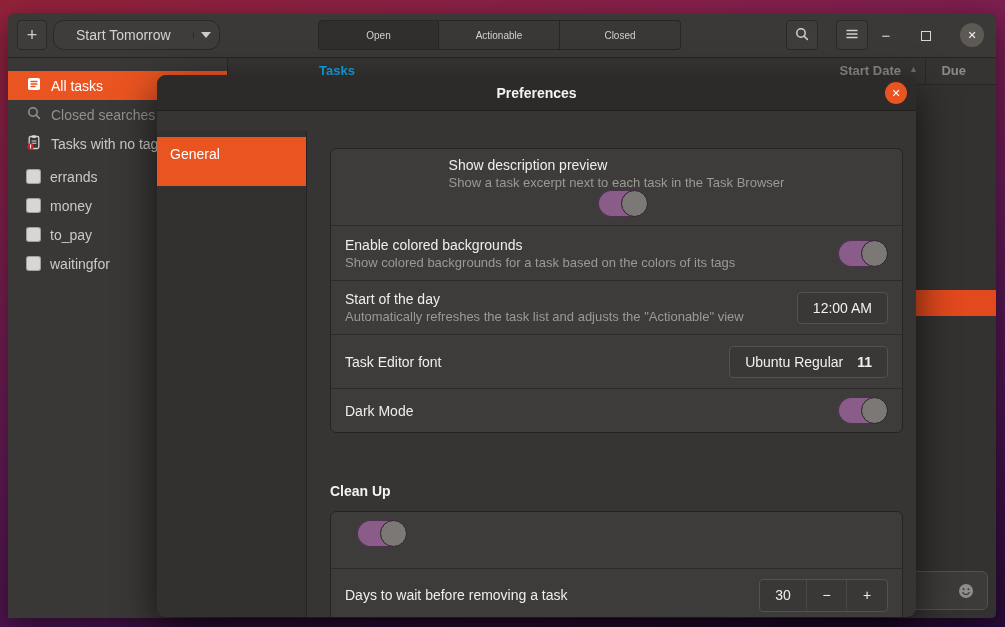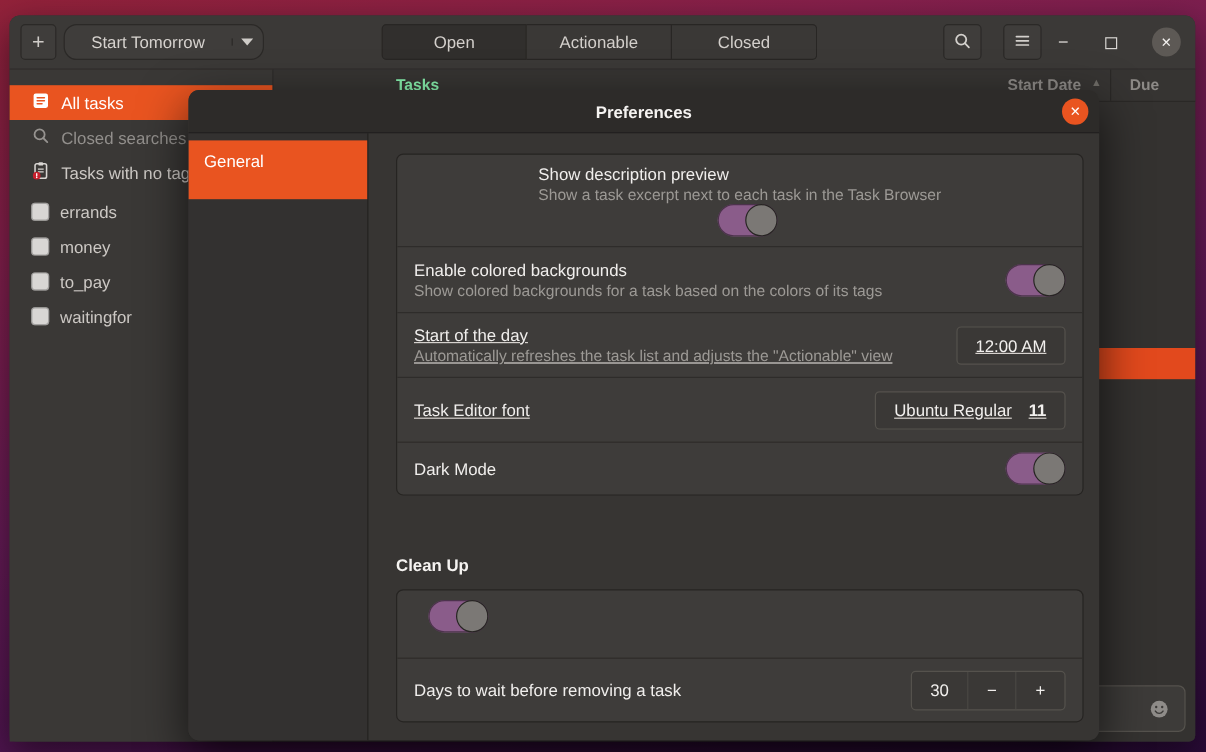--- a/index.html
+++ b/index.html
@@ -18,21 +18,21 @@
   .hb-btn { position:absolute; top:7px; height:30px; background:#3f3d3b;
     border:1px solid #2b2927; border-radius:4px; color:#d6d2ce; font-size:14px;
     display:flex; align-items:center; justify-content:center; }
   .btn-plus { left:9px; width:30px; font-size:18px; color:#cfccc8; }
   .split { left:45px; display:flex; padding:0;border-radius:11px; }
   .split .lbl { padding:0 22px; display:flex; align-items:center; font-size:14px; }
   .split .arrow { width:26px; border-left:1px solid #2b2927; display:flex; align-items:center; justify-content:center; }
   .caret { width:0; height:0; border-left:5px solid transparent; border-right:5px solid transparent; border-top:6px solid #cfccc8; }
   .tabs { position:absolute; left:310px; top:7px; height:30px; display:flex; }
   .tab { width:121px; height:30px; background:#3a3836; border:1px solid #282624;
-    display:flex; align-items:center; justify-content:center; font-size:14px; color:#d3cfcb; }
+    display:flex; align-items:center; justify-content:center; font-size:10px; color:#d3cfcb; }
   .tab:not(:first-child){ border-left:none; }
   .tab:first-child{ border-radius:4px 0 0 4px; }
   .tab:last-child{ border-radius:0 4px 4px 0; }
   .tab.active { background:#312f2d; }
   .icon-btn { display:flex; align-items:center; justify-content:center; }
   .btn-search { right:178px; width:32px; }
   .btn-menu { right:128px; width:32px; }
   .wc { position:absolute; top:0; height:45px; display:flex; align-items:center; justify-content:center; color:#d8d5d2; }
   .wc-min { right:100px; width:20px; font-size:15px; }
   .wc-max { right:60px; width:20px; }
@@ -44,48 +44,48 @@
   .sidebar { width:220px; background:#3a3836; border-right:1px solid #2a2826; padding-top:13px; }
   .side-item { height:29px; display:flex; align-items:center; gap:9px; padding-left:18px;
     font-size:14px; color:#ccc8c4; white-space:nowrap; }
   .side-item.selected { background:#E95420; color:#ffffff; }
   .side-item.dim { color:#928f8c; }
   .side-item.first-tag { margin-top:4px; }
   .swatch { width:15px; height:15px; border-radius:3px; background:#d8d6d4; box-shadow:inset 0 0 0 1px rgba(0,0,0,.25); flex:none; }
   .main { flex:1; position:relative; background:#343230; border-radius:0 0 5px 0; }
   .cols-header { position:relative; height:27px; background:#363432; border-bottom:1px solid #2a2826;
     font-size:13px; font-weight:bold; color:#8d8a87; }
-  .col-tasks { position:absolute; left:102px; top:5px; color:#86efac;text-align:center; }
+  .col-tasks { position:absolute; left:91px; top:5px; color:#0ea5e9;text-align:center; }
   .col-sd { position:absolute; right:95px; top:5px; }
   .col-tri { position:absolute; right:78px; top:6px; font-size:9px; color:#6e6b66; }
   .col-div { position:absolute; right:70px; top:0; bottom:0; width:1px; background:#2a2826; }
   .col-due { position:absolute; right:30px; top:5px; }
   .sel-row { position:absolute; left:0; right:0; top:232px; height:26px; background:#e2491d; }
   .quickadd { position:absolute; left:8px; right:8px; bottom:8px; height:39px;
     background:#3d3b39; border:1px solid #55524d; border-radius:6px; }
   .quickadd svg { position:absolute; right:12px; top:10px; }
   
   .dialog { position:absolute; left:157px; top:75px; width:759px; height:542px;
     background:#373533; border-radius:9px; box-shadow:0 14px 40px rgba(0,0,0,.65);
-    display:flex; flex-direction:column; overflow:hidden; }
+    display:flex; flex-direction:column; overflow:hidden;gap:20px; }
   .dlg-header { position:relative; height:36px; background:#2d2b29; border-bottom:1px solid #222020;
     display:flex; align-items:center; justify-content:center; }
   .dlg-title { font-size:14px; font-weight:bold; color:#f5f3f1; }
   .dlg-close { position:absolute; right:9px; top:7px; width:22px; height:22px; border-radius:50%;
     background:#E95420; color:#fff; font-size:11px; font-weight:bold;
     display:flex; align-items:center; justify-content:center; }
   .dlg-body { flex:1; display:flex; min-height:0; }
   .dlg-nav { width:150px; background:#333130; border-right:1px solid #252321; padding-top:6px; }
   .nav-item { height:49px; line-height:35px; padding-left:13px; font-size:14px; color:#d3cfcb; }
   .nav-item.selected { background:#E95420; color:#ffffff; }
   .dlg-content { flex:1; padding:17px 13px 0 23px; overflow:hidden; }
   .group { background:#3e3c3a; border:1px solid #262422; border-radius:6px; overflow:hidden; }
   .row { display:flex; align-items:center; padding:8px 14px; }
   .row + .row { border-top:1px solid #2e2c2a; }
-  .r56{min-height:56px;flex-direction:column;} .r55{min-height:55px;} .r54{min-height:54px;text-decoration:underline;} .r44{min-height:44px;}
+  .r56{min-height:56px;flex-direction:column;} .r55{min-height:55px;} .r54{min-height:54px;} .r44{min-height:44px;}
   .r42{min-height:42px;} .r53{min-height:53px;margin-top:13px;}
   .row-text { flex:1; min-width:0; }
   .row-title { font-size:14px; color:#f0eeec; }
   .row-sub { font-size:13px; color:#9c9995; margin-top:2px; white-space:nowrap; }
   .toggle { position:relative; width:50px; height:27px; border-radius:14px; flex:none;
     background:#8a5c8a; box-shadow:inset 0 0 0 1px rgba(0,0,0,.45); margin-left:12px; }
   .toggle .knob { position:absolute; right:0; top:0; width:27px; height:27px; border-radius:50%;
     background:#7b7875; border:1px solid #272523; }
   .dlg-btn { background:#3a3836; border:1px solid #55524d; border-radius:4px; color:#f2f0ee;
     font-size:14px; padding:7px 15px; margin-left:12px; flex:none; display:flex; align-items:center; }

